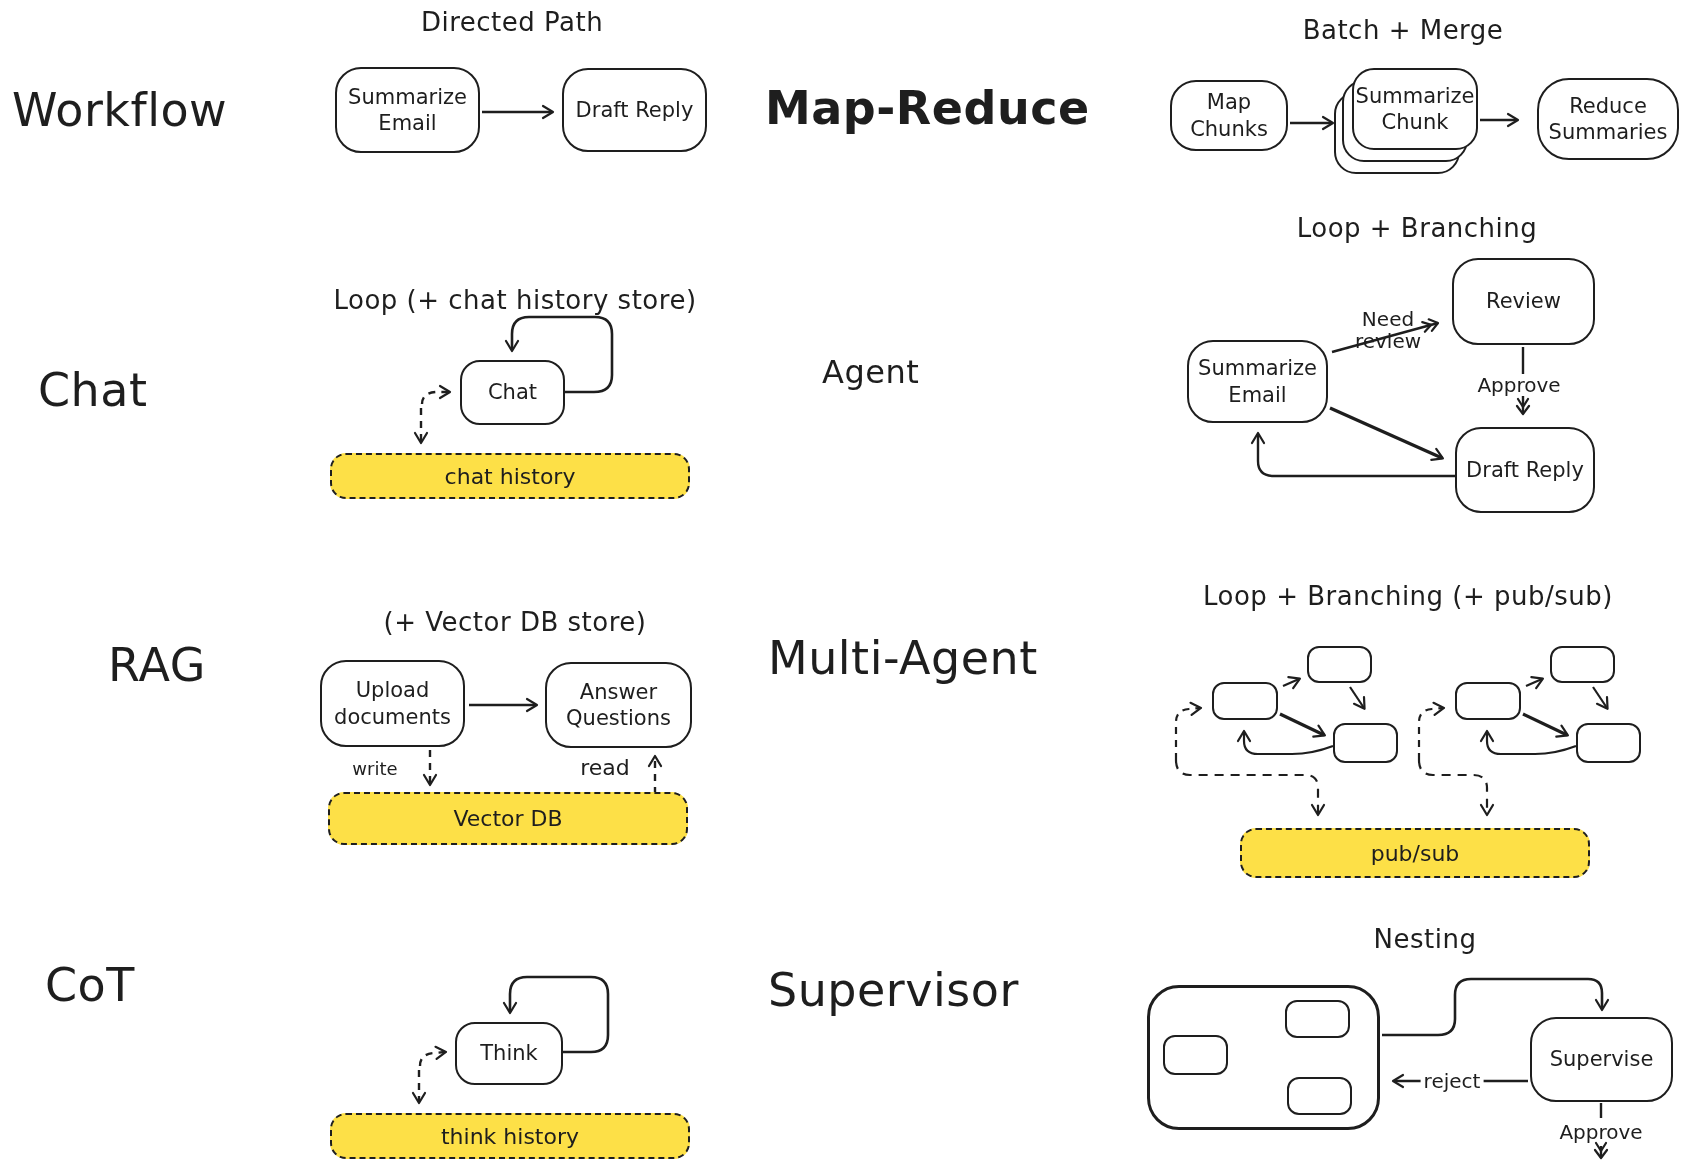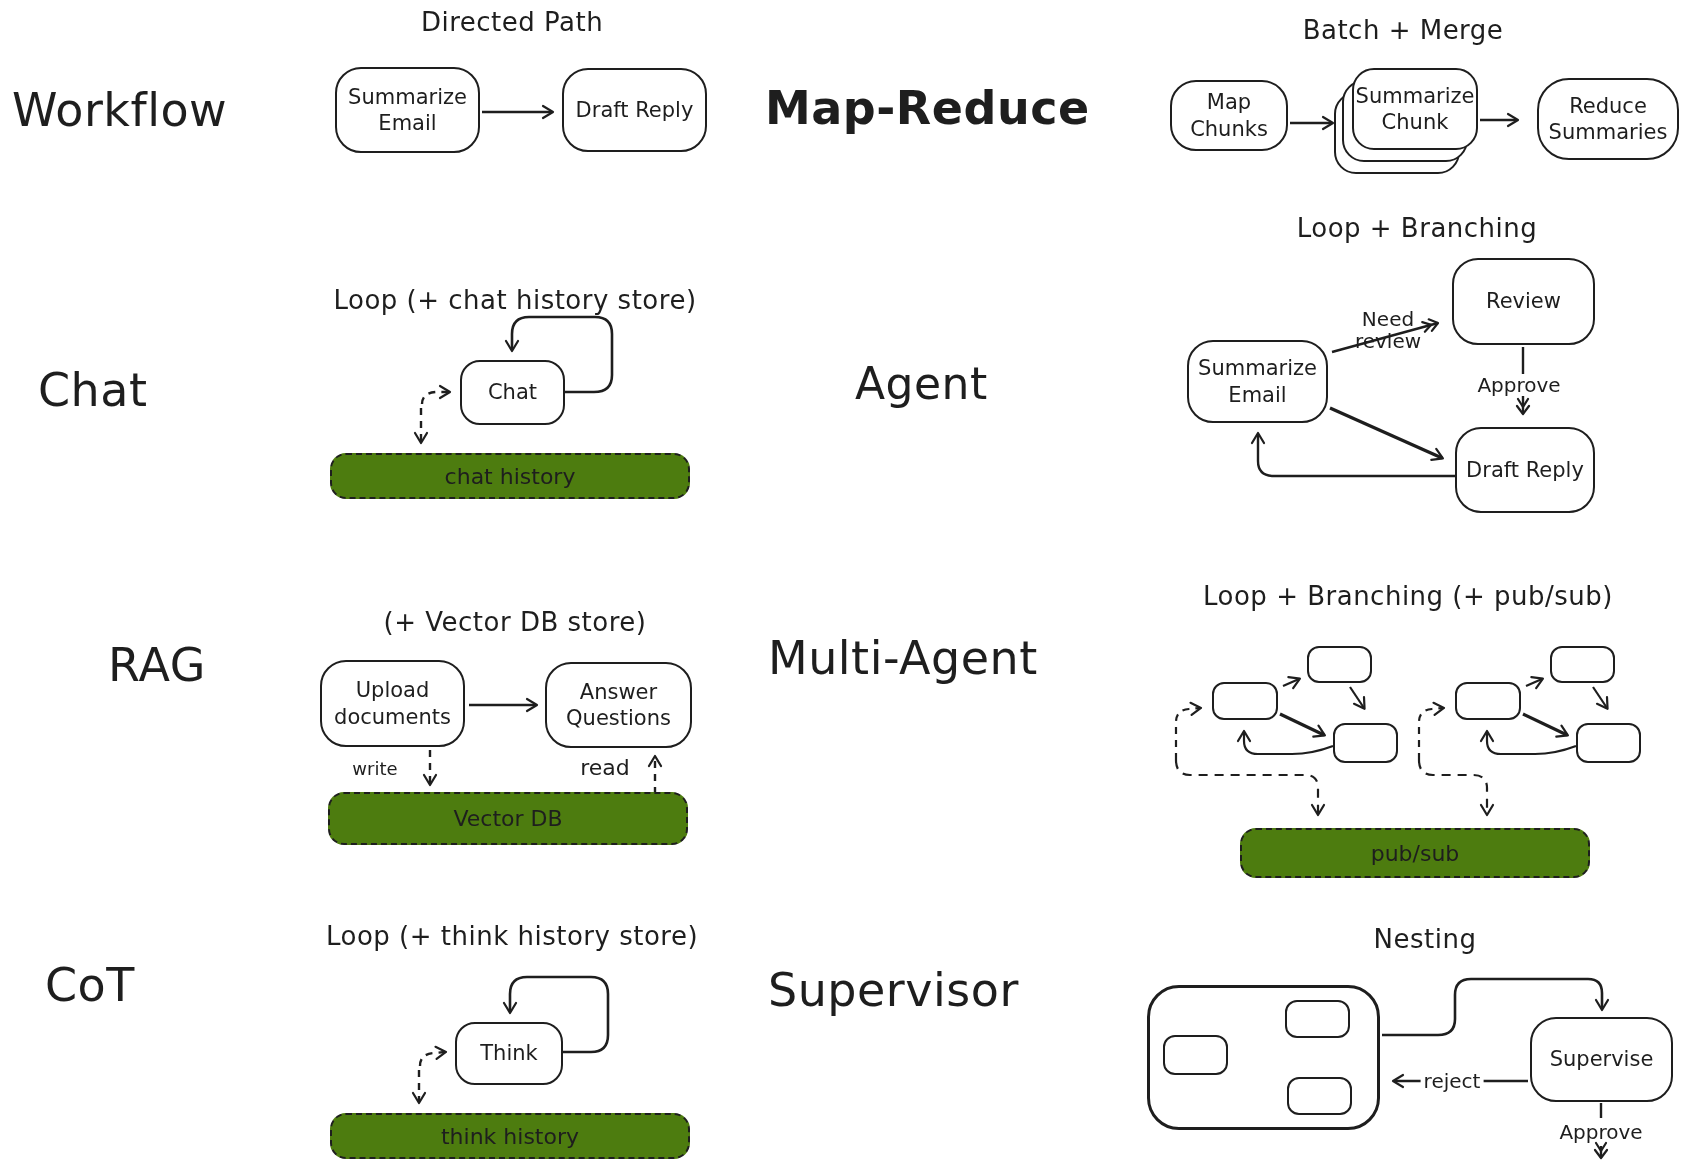--- a/index.html
+++ b/index.html
@@ -20,21 +20,21 @@
     position:absolute;box-sizing:border-box;border:2.6px solid #1e1e1e;border-radius:26px;
     background:#fff;display:flex;align-items:center;justify-content:center;text-align:center;
     font-size:21px;line-height:1.25;padding:4px;
   }
   .mini{
     position:absolute;box-sizing:border-box;border:2.4px solid #1e1e1e;border-radius:12px;
     background:#fff;
   }
   .store{
     position:absolute;box-sizing:border-box;border:2.6px dashed #1e1e1e;border-radius:16px;
-    background:#4d7c0f;display:flex;align-items:center;justify-content:center;text-align:center;
+    background:#fde047;display:flex;align-items:center;justify-content:center;text-align:center;
     font-size:22px;
   }
   .elabel{
     position:absolute;font-size:20px;white-space:nowrap;transform:translate(-50%,-50%);
     background:#fff;padding:0 3px;line-height:1.1;
   }
   .elabel.multiline{white-space:normal;text-align:center;width:84px;}
   .container-box{
     position:absolute;box-sizing:border-box;border:3px solid #1e1e1e;border-radius:32px;background:#fff;
   }
@@ -112,21 +112,21 @@
   <div class="mini" style="left:1334px;top:92px;width:126px;height:82px;border-radius:22px;"></div>
   <div class="mini" style="left:1342px;top:80px;width:126px;height:82px;border-radius:22px;"></div>
   <div class="node" style="left:1352px;top:68px;width:126px;height:82px;border-radius:22px;">Summarize Chunk</div>
   <div class="node" style="left:1537px;top:78px;width:142px;height:82px;border-radius:32px;">Reduce Summaries</div>
 
   <div class="plabel" style="left:38px;top:390px;font-size:46px;">Chat</div>
   <div class="ptitle" style="left:515px;top:300px;">Loop (+ chat history store)</div>
   <div class="node" style="left:460px;top:360px;width:105px;height:65px;border-radius:20px;">Chat</div>
   <div class="store" style="left:330px;top:453px;width:360px;height:46px;">chat history</div>
 
-  <div class="plabel" style="left:822px;top:383px;font-size:44px;margin-left:33px;">Agent</div>
+  <div class="plabel" style="left:822px;top:372px;font-size:32px;">Agent</div>
   <div class="ptitle" style="left:1417px;top:228px;">Loop + Branching</div>
   <div class="node" style="left:1452px;top:258px;width:143px;height:87px;text-align:right;">Review</div>
   <div class="node" style="left:1187px;top:340px;width:141px;height:83px;">Summarize Email</div>
   <div class="node" style="left:1455px;top:427px;width:140px;height:86px;">Draft Reply</div>
   <div class="elabel multiline" style="left:1388px;top:330px;background:transparent;">Need review</div>
   <div class="elabel" style="left:1519px;top:385px;">Approve</div>
 
   <div class="plabel" style="left:108px;top:665px;font-size:46px;">RAG</div>
   <div class="ptitle" style="left:515px;top:622px;">(+ Vector DB store)</div>
   <div class="node" style="left:320px;top:660px;width:145px;height:87px;">Upload documents</div>
@@ -141,21 +141,20 @@
   <div class="mini" style="left:1212px;top:682px;width:66px;height:38px;"></div>
   <div class="mini" style="left:1307px;top:646px;width:65px;height:37px;"></div>
   <div class="mini" style="left:1333px;top:723px;width:65px;height:40px;"></div>
 
   <div class="mini" style="left:1455px;top:682px;width:66px;height:38px;"></div>
   <div class="mini" style="left:1550px;top:646px;width:65px;height:37px;"></div>
   <div class="mini" style="left:1576px;top:723px;width:65px;height:40px;"></div>
   <div class="store" style="left:1240px;top:828px;width:350px;height:50px;">pub/sub</div>
 
   <div class="plabel" style="left:45px;top:985px;font-size:46px;">CoT</div>
-  <div class="ptitle" style="left:512px;top:936px;">Loop (+ think history store)</div>
   <div class="node" style="left:455px;top:1022px;width:108px;height:63px;border-radius:20px;">Think</div>
   <div class="store" style="left:330px;top:1113px;width:360px;height:46px;">think history</div>
 
   <div class="plabel" style="left:768px;top:990px;font-size:46px;">Supervisor</div>
   <div class="ptitle" style="left:1425px;top:939px;">Nesting</div>
   <div class="container-box" style="left:1147px;top:985px;width:233px;height:145px;"></div>
   <div class="mini" style="left:1163px;top:1035px;width:65px;height:40px;"></div>
   <div class="mini" style="left:1285px;top:1000px;width:65px;height:38px;"></div>
   <div class="mini" style="left:1287px;top:1077px;width:65px;height:38px;"></div>
   <div class="node" style="left:1530px;top:1017px;width:143px;height:85px;">Supervise</div>

